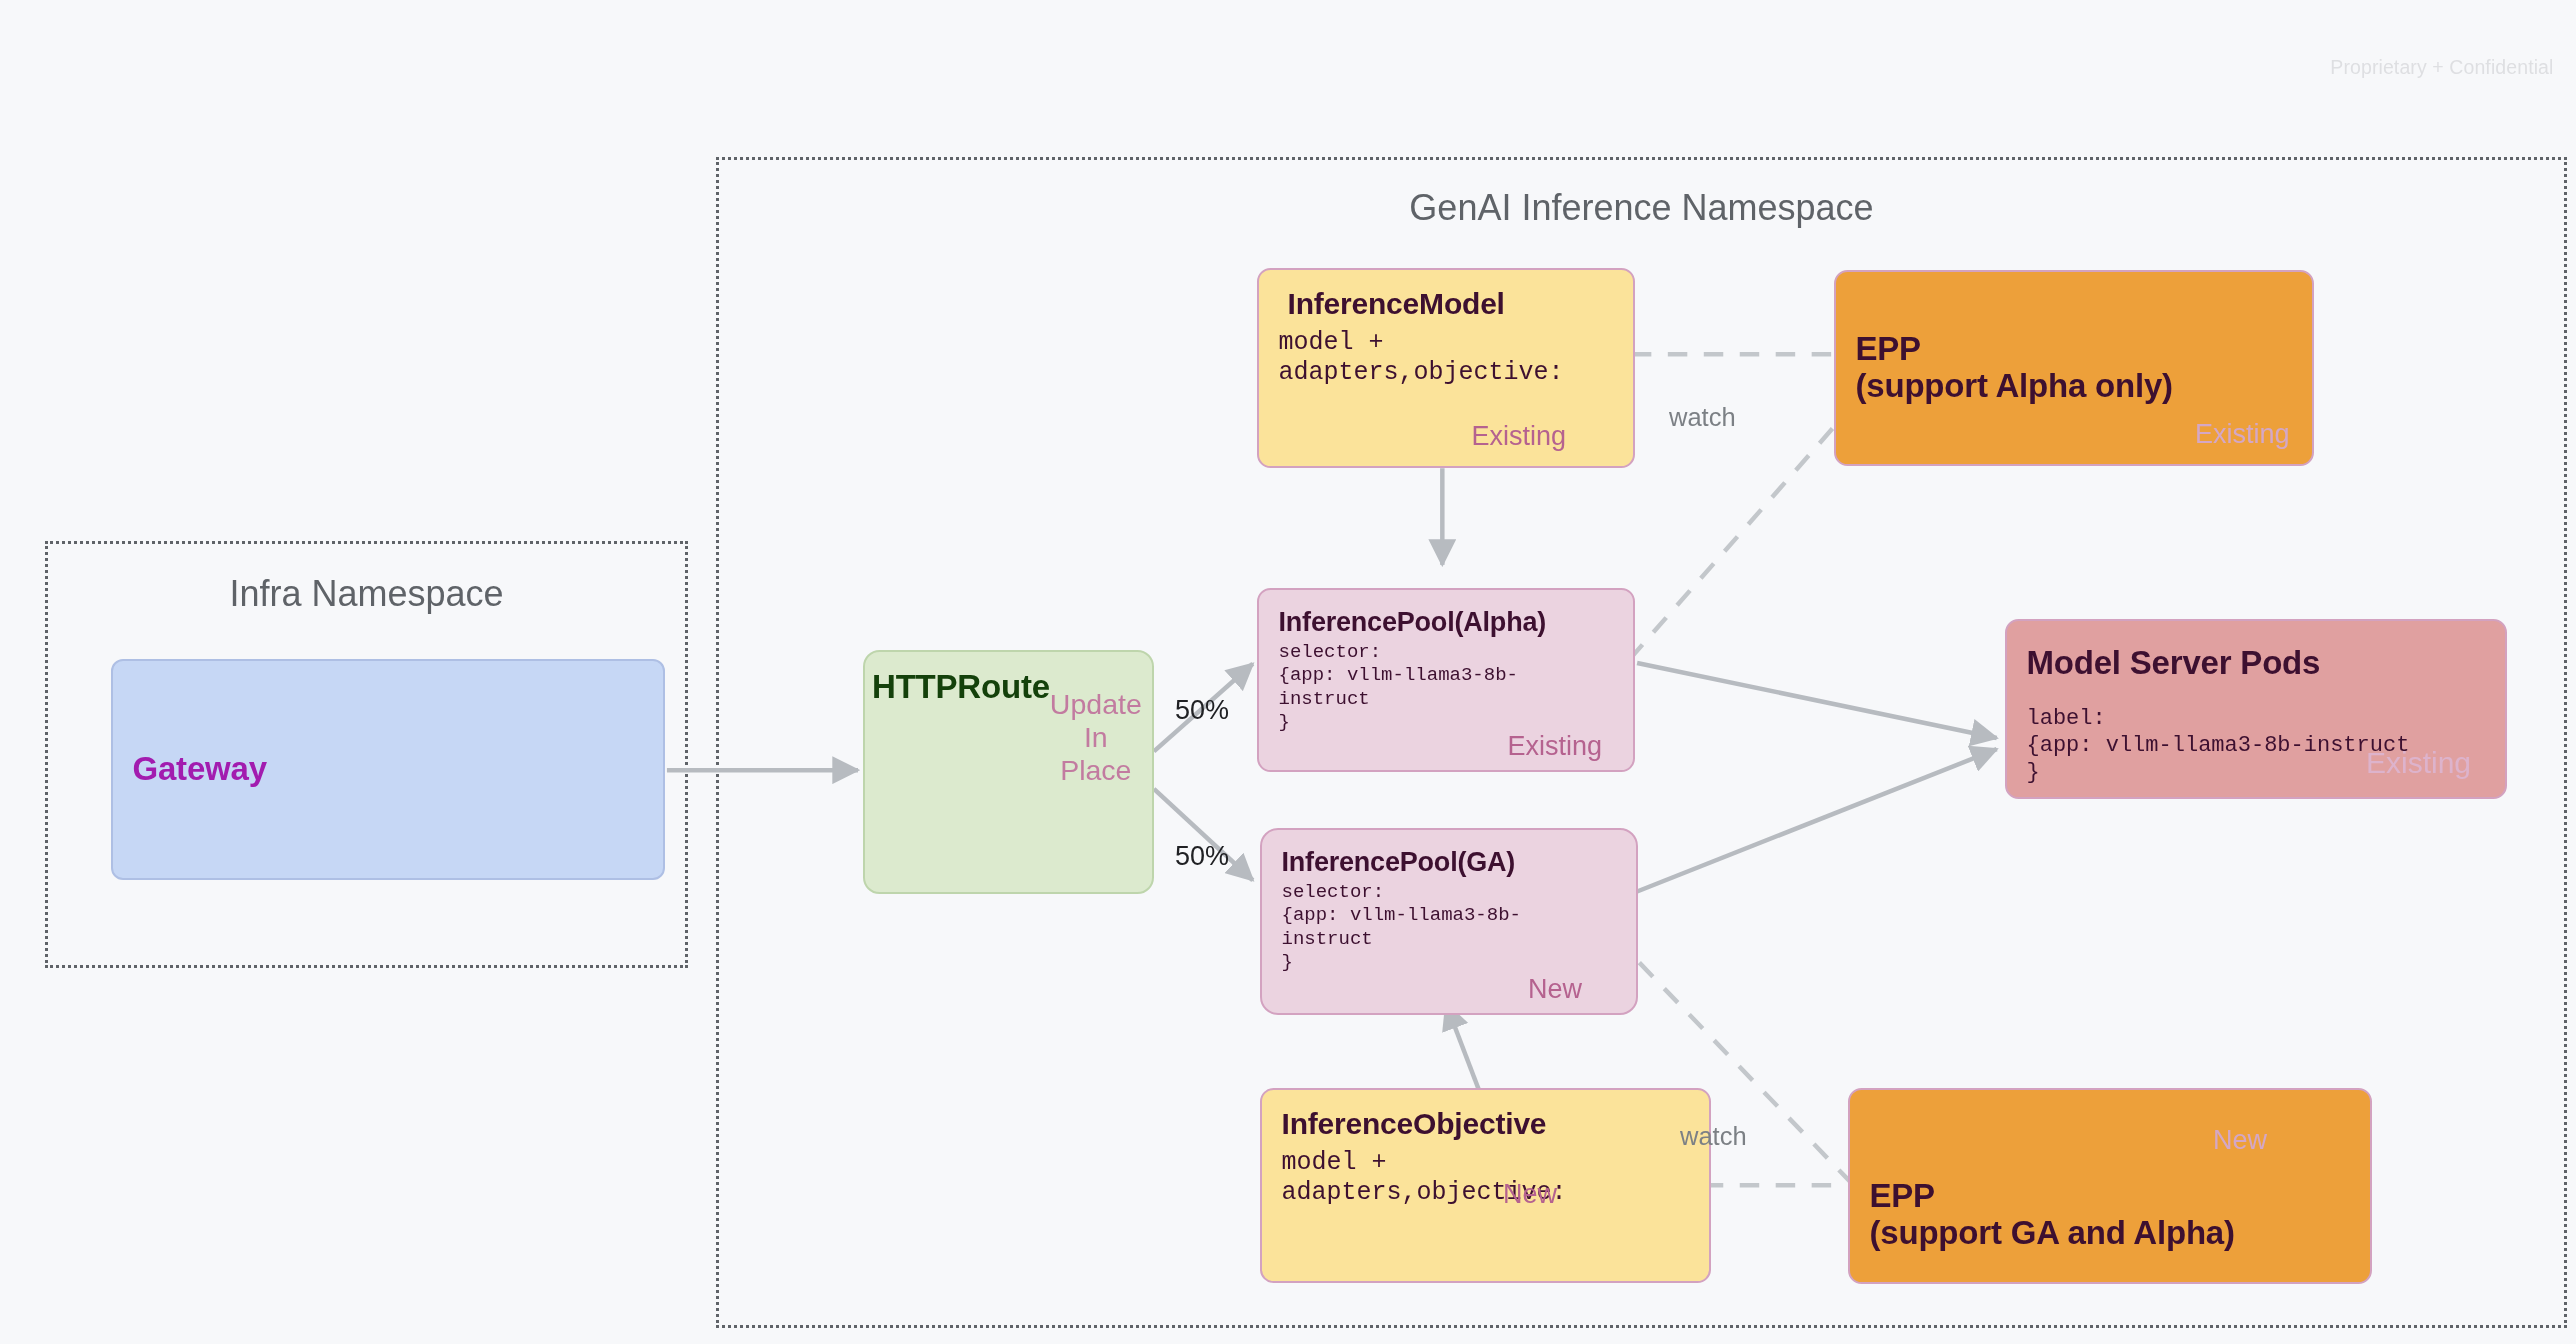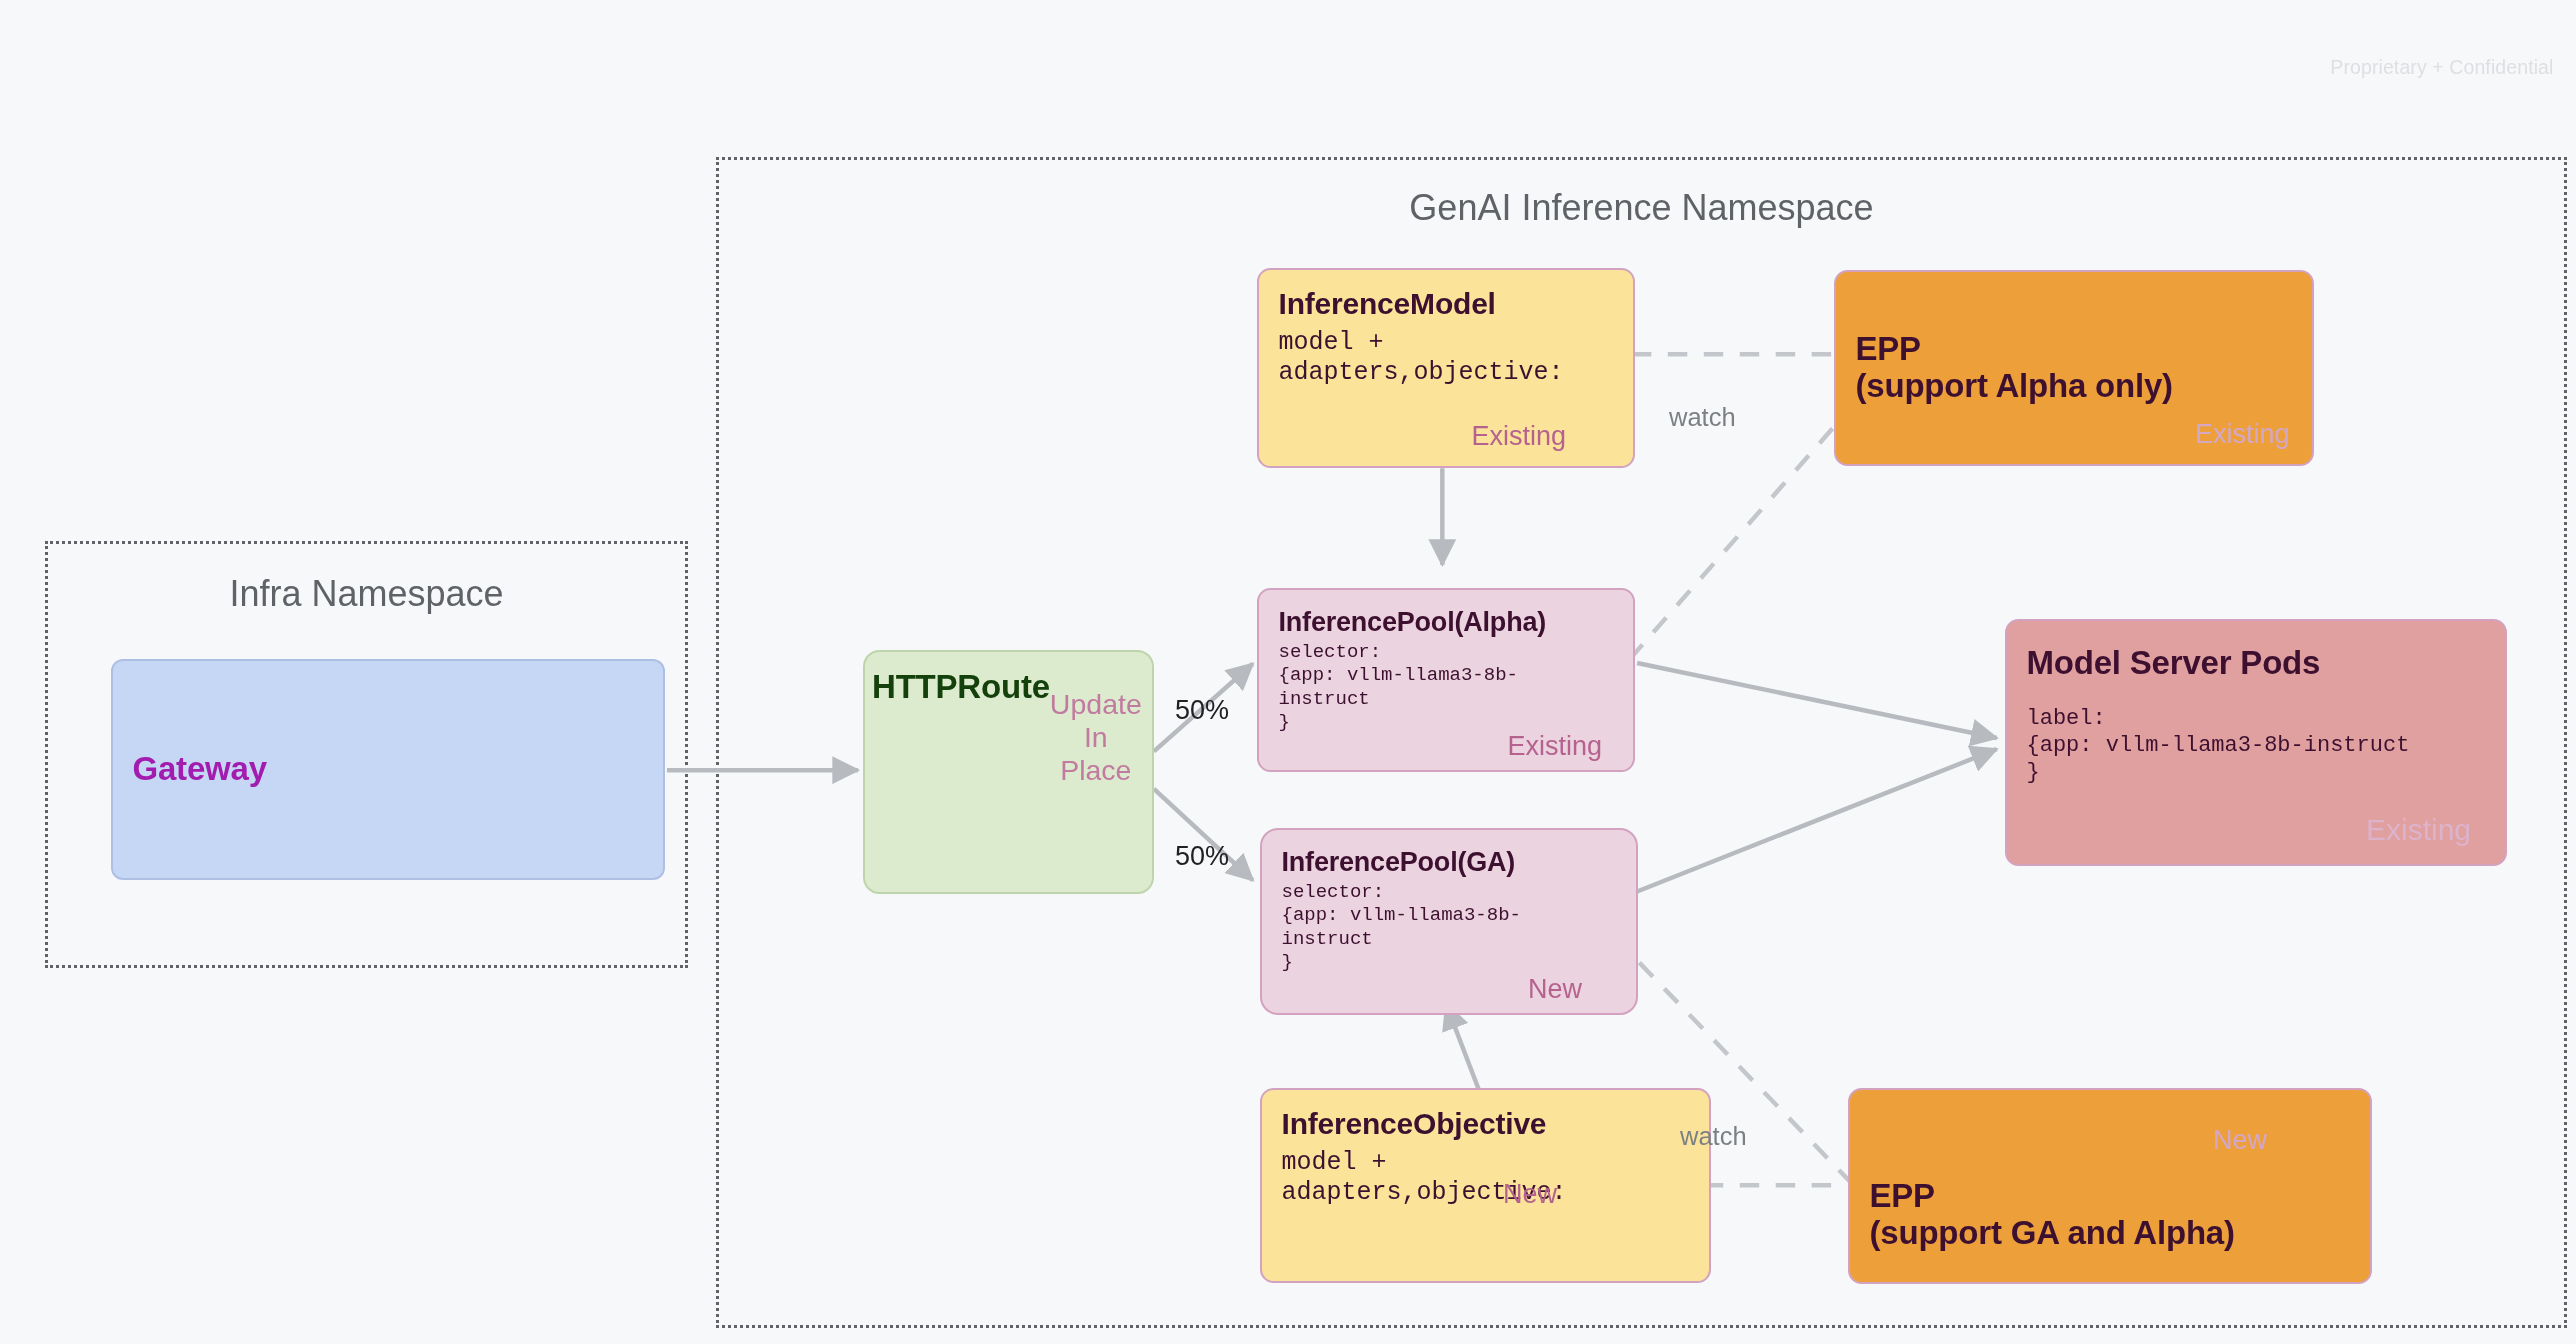--- a/index.html
+++ b/index.html
@@ -183,21 +183,21 @@
   <div class="node n-gateway" style="left:111px; top:659px; width:554px; height:221px;">
     <div class="title">Gateway</div>
   </div>
 
   <div class="node n-httproute" style="left:863px; top:650px; width:291px; height:244px;">
     <div class="title">HTTPRoute</div>
     <div class="sub">Update In Place</div>
   </div>
 
   <div class="node n-yellow" style="left:1257px; top:268px; width:378px; height:200px;">
-    <div class="title" style="font-size:30px;">InferenceModel</div>
+    <div class="title" style="font-size:30px;margin-left:9px;">InferenceModel</div>
     <div class="mono" style="font-size:25px; margin-top:7.5px; max-width:330px;">model +
 adapters,objective:</div>
     <div class="badge" style="right:67px; bottom:16.5px; font-size:27px;">Existing</div>
   </div>
 
   <div class="node n-pink" style="left:1257px; top:568px; width:378px; height:184px;">
     <div class="title" style="font-size:27px;">InferencePool(Alpha)</div>
     <div class="mono" style="font-size:19px; margin-top:4.5px; max-width:247px;">selector:
 {app: vllm-llama3-8b-instruct
 }</div>
@@ -227,21 +227,21 @@
   </div>
 
   <div class="node n-orange" style="left:1848px; top:1088px; width:524px; height:196px;
               display:flex; flex-direction:column; justify-content:flex-end;
               padding-bottom:30px;">
     <div class="title" style="white-space:pre-line;">EPP
 (support GA and Alpha)</div>
     <div class="badge" style="right:103px; top:37px; font-size:27px;">New</div>
   </div>
 
-  <div class="node n-rose" style="left:2005px; top:619px; width:502px; height:247px;">
+  <div class="node n-rose" style="left:2005px; top:619px; width:502px; height:180px;">
     <div class="title" style="font-size:33px; margin-top:7.5px;">Model Server Pods</div>
     <div class="mono" style="font-size:22px; margin-top:24px;">label:
 {app: vllm-llama3-8b-instruct
 }</div>
     <div class="badge" style="right:34px; bottom:19.5px; font-size:30px;">Existing</div>
   </div>
 
   <div class="lbl lbl-pct" style="left:1175px; top:695px;">50%</div>
   <div class="lbl lbl-pct" style="left:1175px; top:841px;">50%</div>
   <div class="lbl lbl-watch" style="left:1669px; top:403px;">watch</div>

